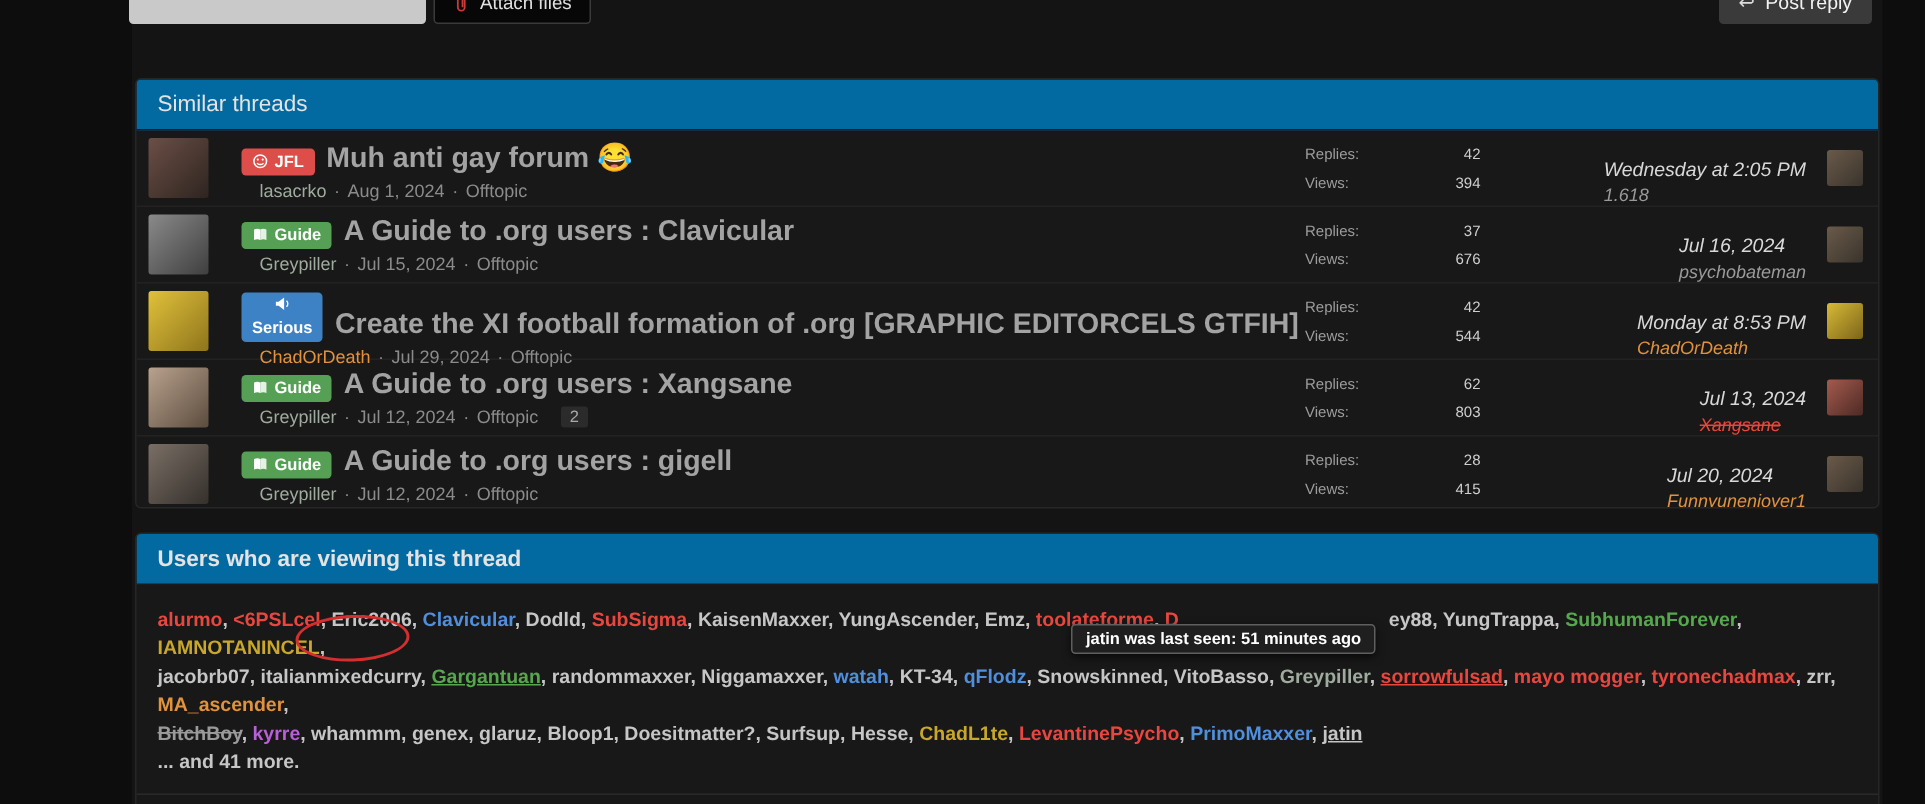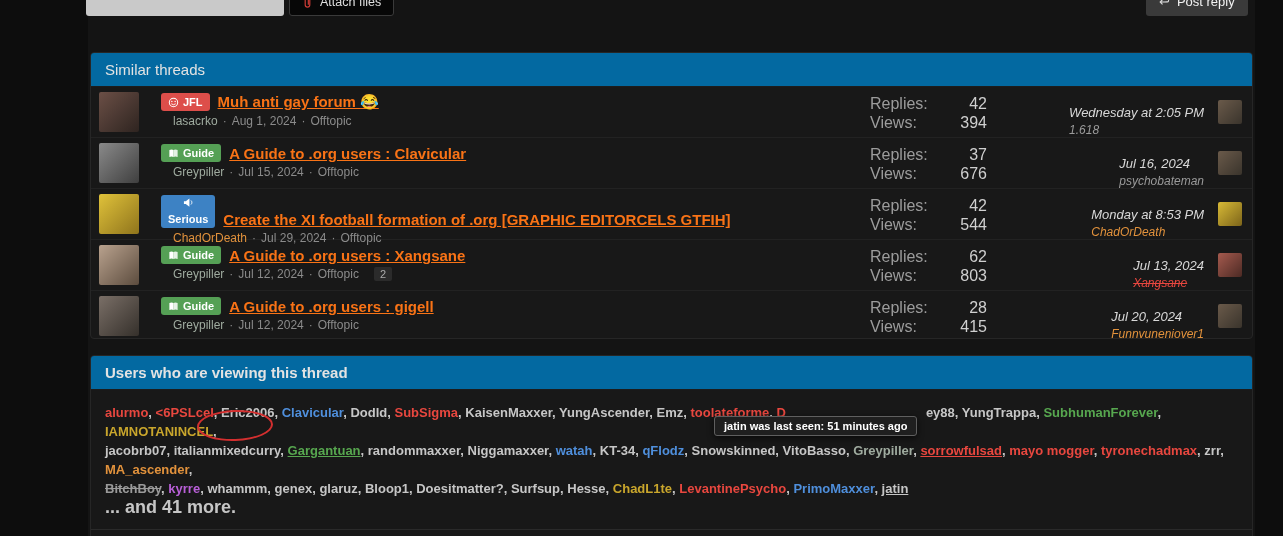--- a/index.html
+++ b/index.html
@@ -33,39 +33,39 @@
   .av-0{background:linear-gradient(135deg,#6b4f46,#2e2420);}
   .av-1{background:linear-gradient(135deg,#8a8a8a,#3f3f3f);}
   .av-2{background:linear-gradient(135deg,#e0c23a,#8f741c);}
   .av-3{background:linear-gradient(135deg,#b9a28e,#5c4c3e);}
   .av-4{background:linear-gradient(135deg,#7a6f67,#35302b);}
   .t-main{position:absolute;left:70px;top:6px;right:400px;}
   .t-title-line{display:flex;align-items:flex-end;gap:8px;white-space:nowrap;}
   .badge{display:inline-flex;align-items:center;gap:4px;padding:2px 7px;border-radius:3px;
     font-size:11px;font-weight:bold;color:#fff;line-height:1.3;}
   .badge svg{width:11px;height:11px;display:block;}
-  .t-title{font-size:15px;font-weight:bold;color:#f97316;text-decoration:underline;}
+  .t-title{font-size:19px;font-weight:bold;color:#a3a3a3;}
   .t-meta{margin-top:3px;font-size:12px;color:#8b8b8b;display:flex;align-items:center;gap:5px;padding-left:12px;}
   .page-chip{background:#2b2b2b;color:#aaa;font-size:11px;padding:1px 6px;border-radius:2px;margin-left:10px;}
-  .t-stats{position:absolute;left:779px;top:7px;width:117px;font-size:16px;color:#9c9c9c;}
+  .t-stats{position:absolute;left:779px;top:7px;width:117px;font-size:10px;color:#9c9c9c;}
   .t-stats .line{display:flex;justify-content:space-between;line-height:19px;}
   .t-stats .val{color:#cfcfcf;}
   .t-last{position:absolute;right:48px;top:17px;text-align:left;font-style:italic;}
   .t-last .date{font-size:13px;color:#d8d8d8;line-height:18px;}
   .t-last .poster{font-size:12px;line-height:17px;color:#9a9a9a;}
   .mini-avatar{position:absolute;right:10px;top:13px;width:24px;height:24px;border-radius:2px;
     background:linear-gradient(135deg,#6a5a4a,#3a342c);}
   .mv-2{background:linear-gradient(135deg,#d8ba36,#7c641a);}
   .mv-3{background:linear-gradient(135deg,#a55a4e,#4c2a24);}
 
   
   .names{padding:13px 14px 0;font-size:13px;line-height:19px;color:#c6c6c6;}
   .names .name{white-space:nowrap;}
   .names .gap{display:inline-block;width:140px;}
-  .more-line{padding:0 14px 12px;font-size:18px;color:#c6c6c6;line-height:19px;}
+  .more-line{padding:0 14px 12px;font-size:13px;color:#c6c6c6;line-height:19px;}
   .divider{height:1px;background:#2a2a2a;}
   .total-line{padding:11px 14px;font-size:13px;color:#dedede;}
 
   
   .tooltip{position:absolute;left:714px;top:416px;z-index:30;white-space:nowrap;
     background:#1f1f1f;border:1px solid #5f5f5f;border-radius:3px;padding:3px 9px;
     font-size:11px;font-weight:bold;color:#fff;box-shadow:0 2px 6px rgba(0,0,0,.65);}
   .annotation-ellipse{position:absolute;left:197px;top:410px;width:72px;height:27px;z-index:25;
     border:2px solid #d32f2f;border-radius:50%;transform:rotate(-2deg);pointer-events:none;}
 </style>

